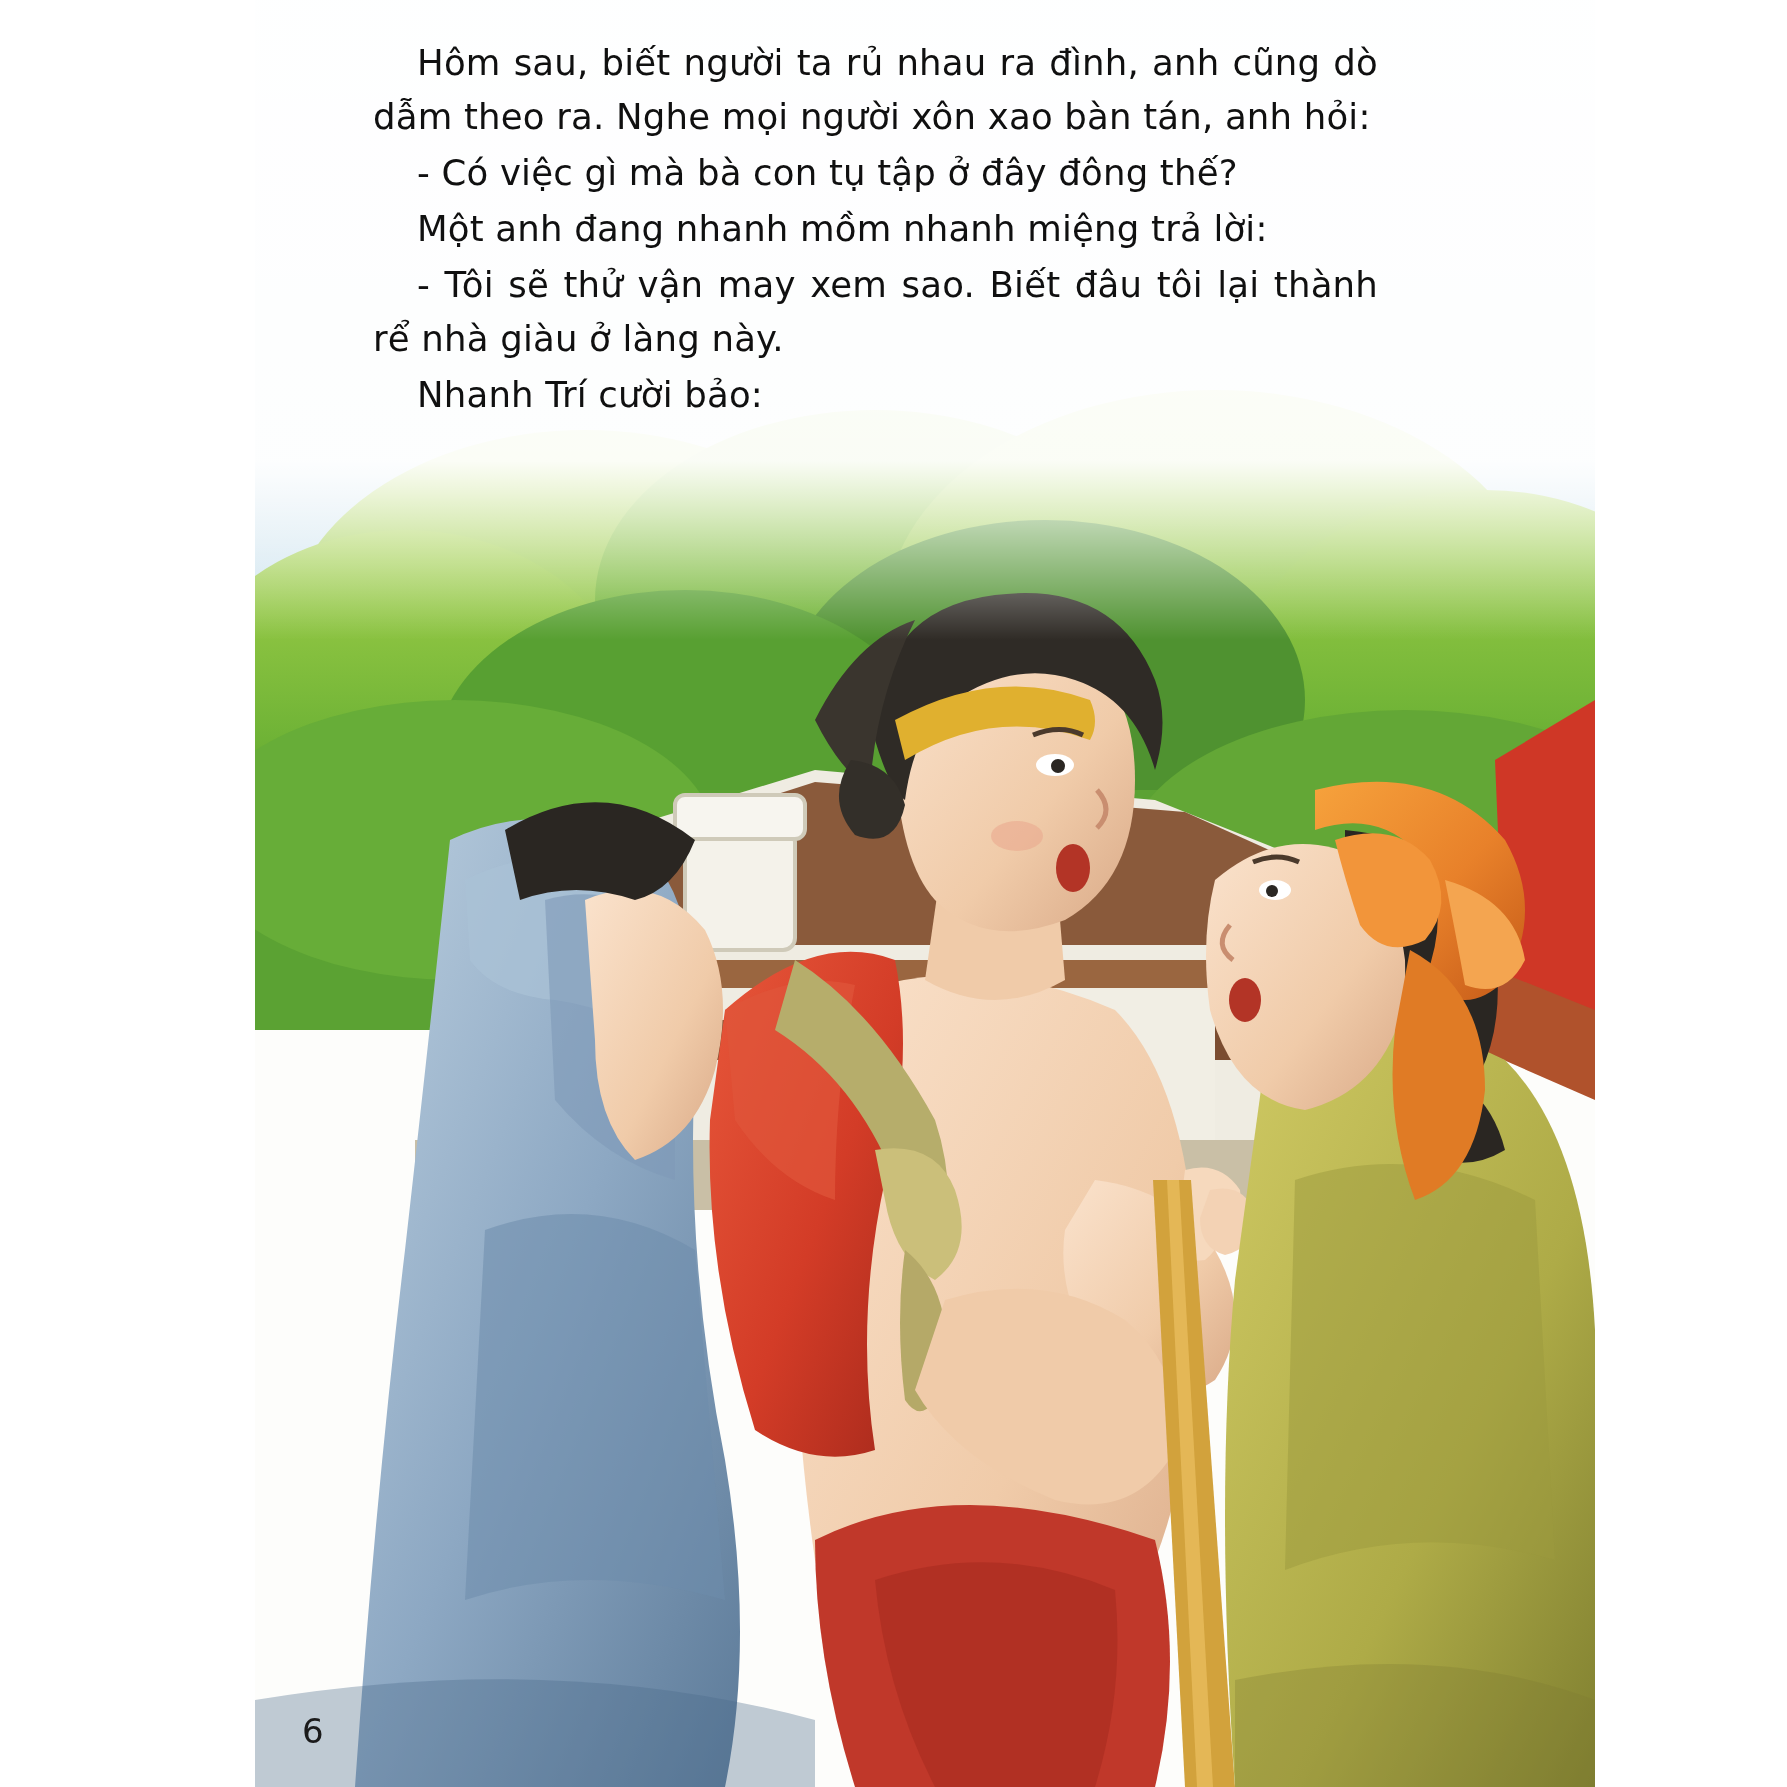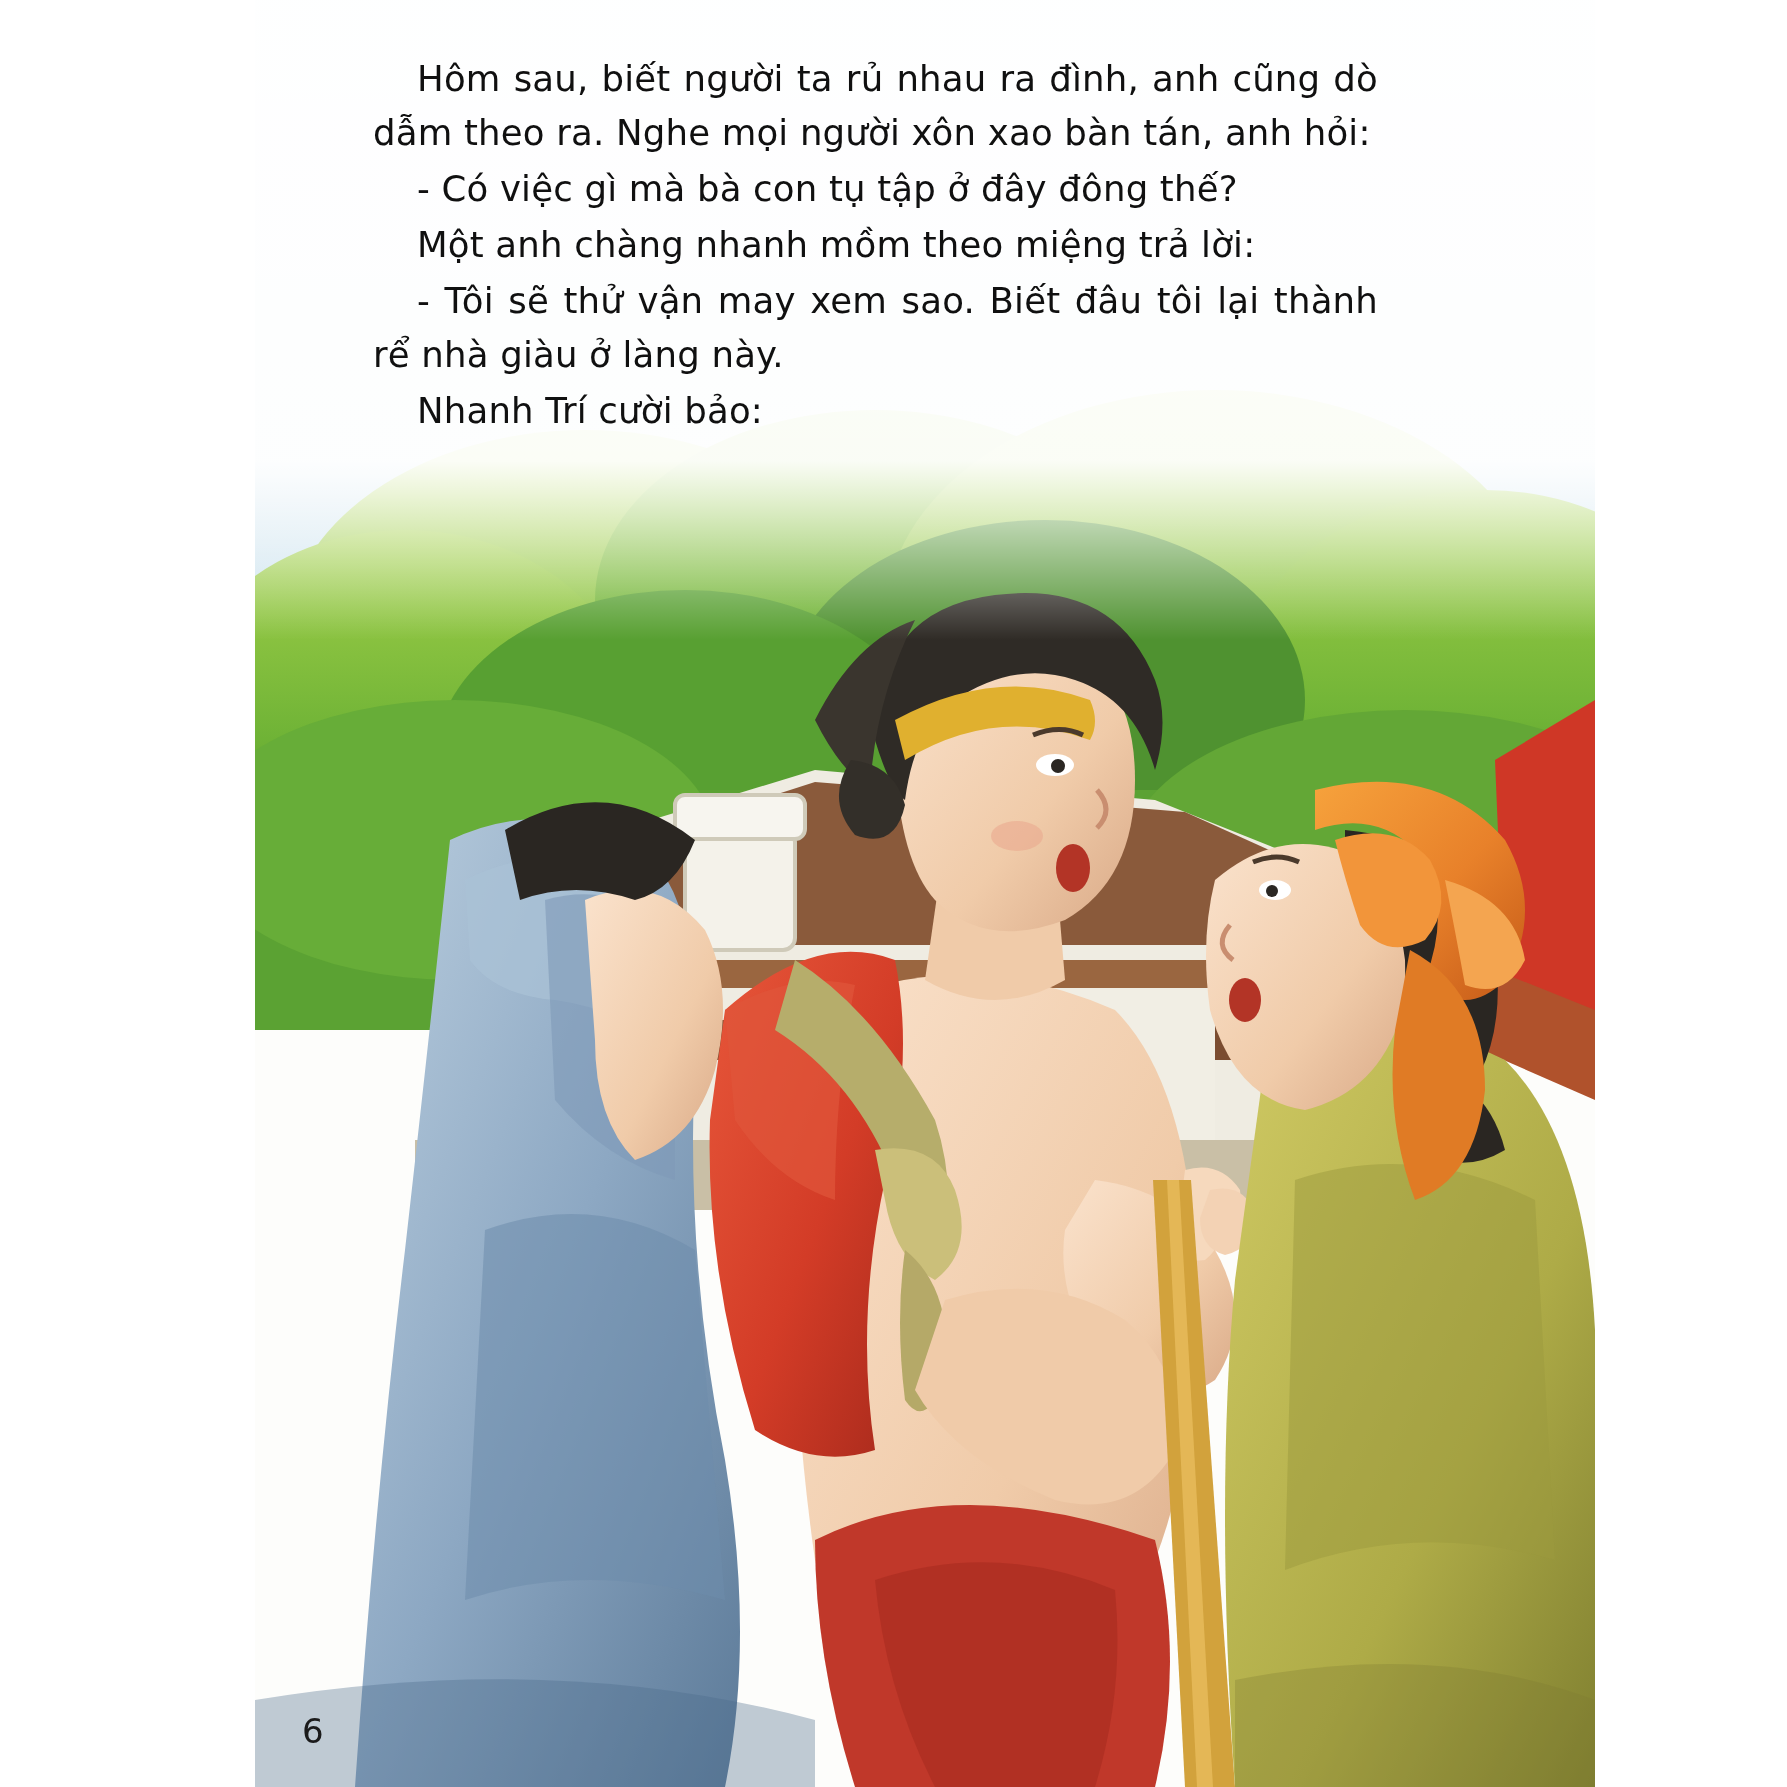--- a/index.html
+++ b/index.html
@@ -35,21 +35,21 @@
     width: 1340px;
     height: 1787px;
     overflow: hidden;
   }
   .illu-svg { display: block; width: 100%; height: 100%; }
 
   
   .text-block {
     position: absolute;
     left: 118px;
-    top: 52px;
+    top: 36px;
     width: 1005px;
     z-index: 5;
   }
   .para {
     font-family: "DejaVu Sans", sans-serif;
     font-size: 35.5px;
     line-height: 1.52;
     color: #101010;
     margin: 0 0 2px 0;
     text-align: justify;
@@ -225,20 +225,20 @@
         <path d="M0 1700 Q300 1650 560 1720 L560 1787 L0 1787 Z" fill="#4a6a8a" opacity="0.35"></path>
         <path d="M980 1680 Q1180 1640 1340 1700 L1340 1787 L980 1787 Z" fill="#7d7a33" opacity="0.3"></path>
       </svg>
     </div>
 
     <div class="text-veil"></div>
 
     <div class="text-block">
       <p class="para indent">Hôm sau, biết người ta rủ nhau ra đình, anh cũng dò dẫm theo ra. Nghe mọi người xôn xao bàn tán, anh hỏi:</p>
       <p class="para indent last-line-left">- Có việc gì mà bà con tụ tập ở đây đông thế?</p>
-      <p class="para indent last-line-left">Một anh chàng nhanh mồm theo miệng trả lời:</p>
+      <p class="para indent last-line-left">Một anh đang nhanh mồm nhanh miệng trả lời:</p>
       <p class="para indent">- Tôi sẽ thử vận may xem sao. Biết đâu tôi lại thành rể nhà giàu ở làng này.</p>
       <p class="para indent last-line-left">Nhanh Trí cười bảo:</p>
     </div>
 
     <div class="page-number">6</div>
   </div>
 </div>
 
 </body></html>

